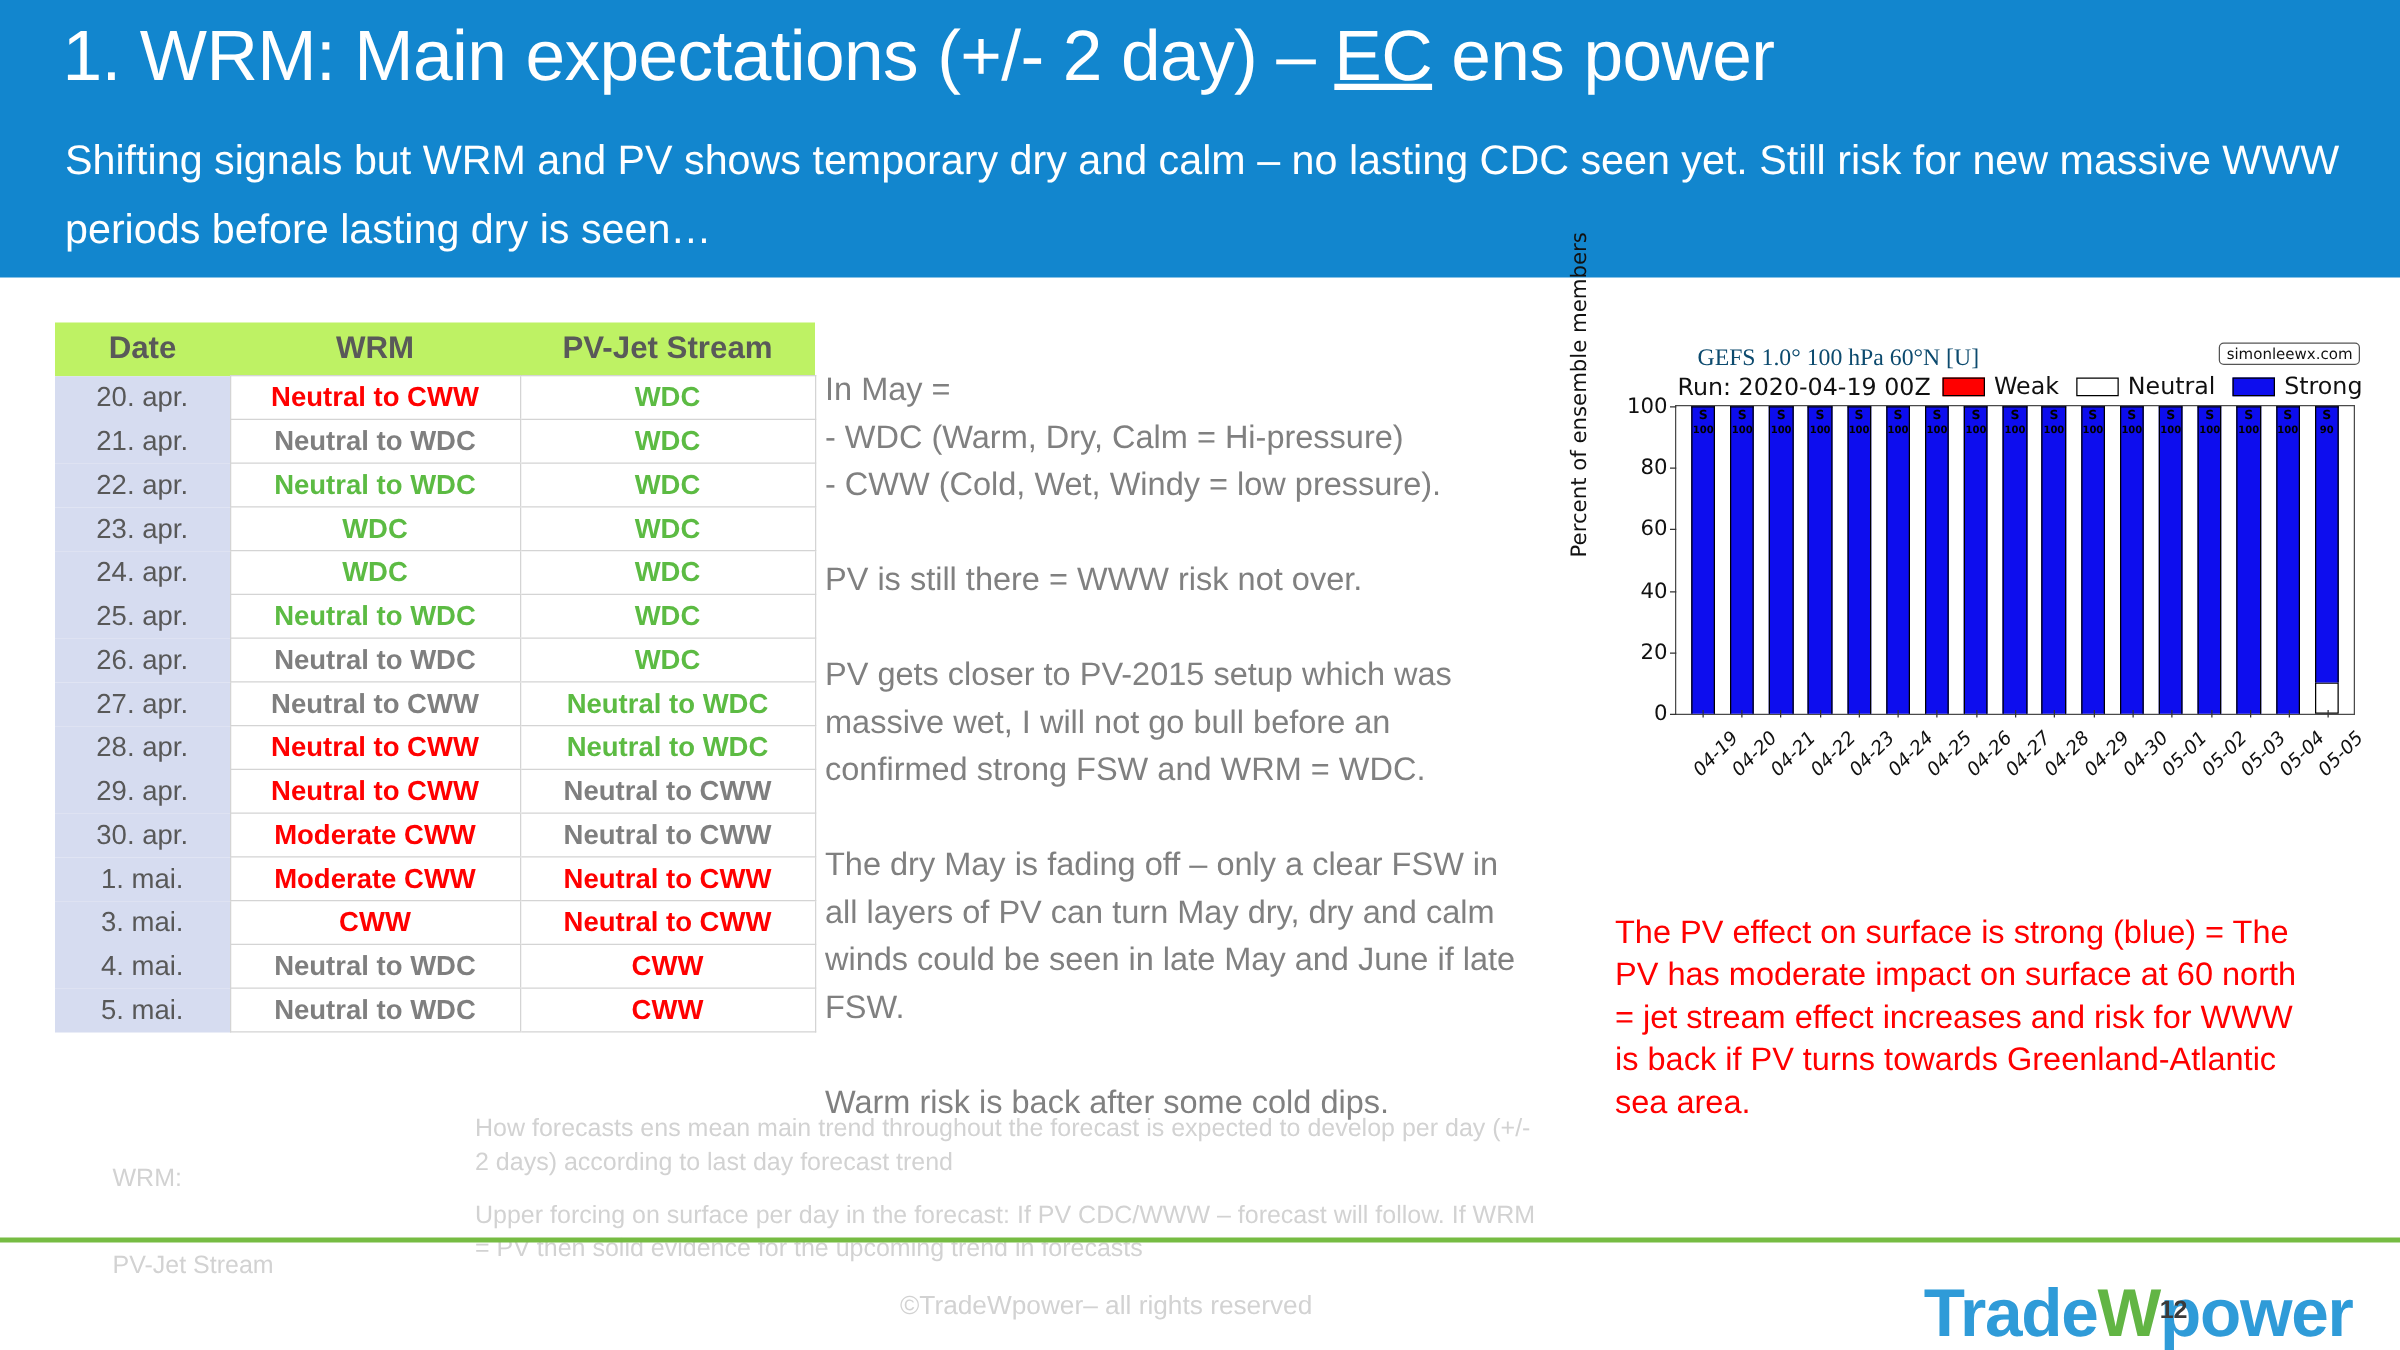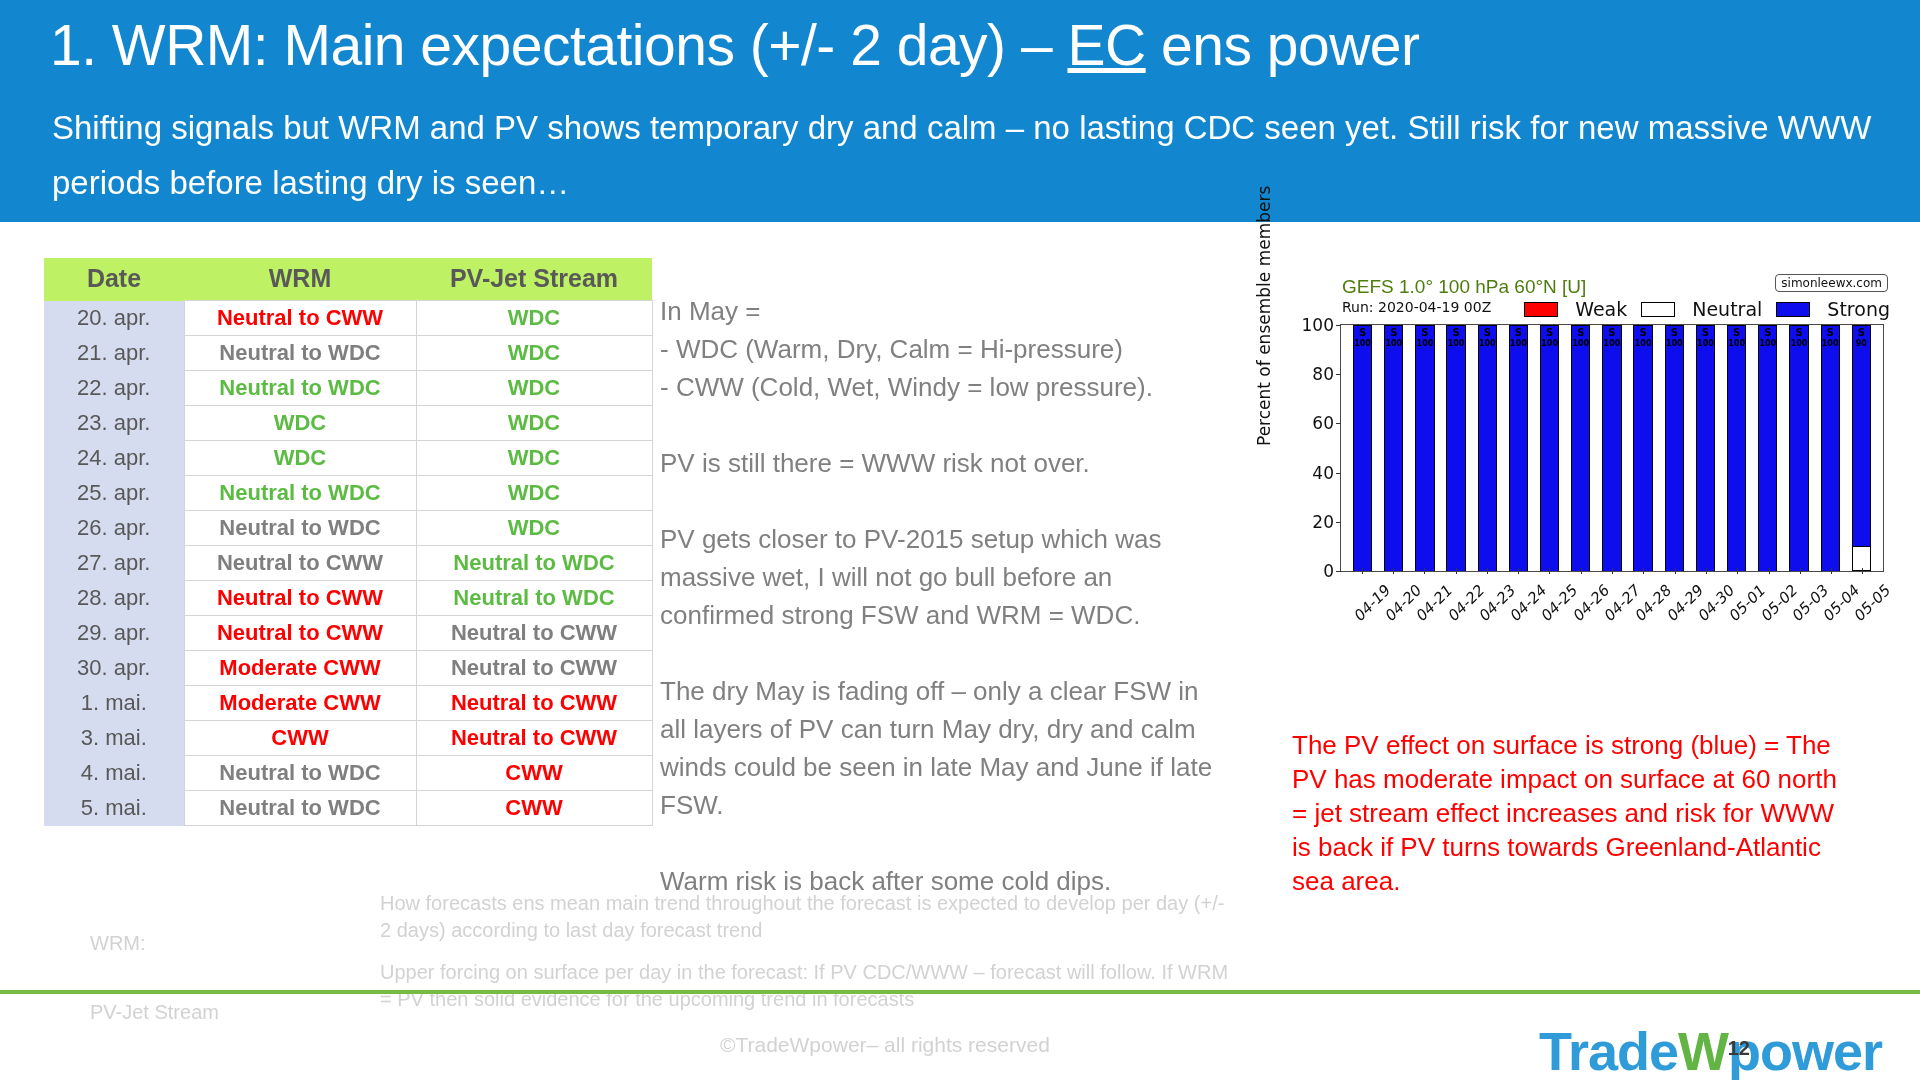--- a/index.html
+++ b/index.html
@@ -56,41 +56,41 @@
     position: absolute; left: 660px; top: 292px; width: 560px;
     font-size: 26px; line-height: 38px; color: #808080; white-space: pre-wrap;
   }
 
   
   #chart {
     position: absolute; left: 1272px; top: 276px; width: 620px; height: 390px;
     background: #ffffff;
   }
   #chart-title {
-    position: absolute; left: 70px; top: 0px;
-    font-size: 19px; color: #4d7c0f; white-space: nowrap;
-    font-family: Liberation Sans, sans-serif;
+    position: absolute; left: 86px; top: 0px;
+    font-size: 19px; color: #0c4a6e; white-space: nowrap;
+    font-family: Liberation Serif, serif;
   }
   #chart-run {
     position: absolute; left: 70px; top: 23px;
-    font-size: 14px; color: #111; white-space: nowrap;
+    font-size: 19px; color: #111; white-space: nowrap;
     font-family: "DejaVu Sans", sans-serif;
   }
   #watermark {
     position: absolute; right: 4px; top: -2px;
     font-size: 12px; color: #111; padding: 1px 5px;
     border: 1px solid #555; border-radius: 4px; background: #fff;
     font-family: "DejaVu Sans", sans-serif;
   }
   #legend {
     position: absolute; right: 2px; top: 22px;
     display: flex; align-items: center; gap: 14px;
     font-size: 19px; color: #111; font-family: "DejaVu Sans", sans-serif;
   }
-  #legend .li { display: flex; align-items: center; gap: 17px; }
+  #legend .li { display: flex; align-items: center; gap: 7px; }
   #legend .sw { width: 34px; height: 15px; border: 1px solid #000; display: inline-block; }
 
   #plot {
     position: absolute; left: 68px; top: 48px; right: 8px; height: 248px;
     border: 1px solid #4a4a4a; background: #fff;
   }
   #bars { position: absolute; inset: 0; display: flex; align-items: flex-end; padding: 0 6px; }
   .barcell { flex: 1 1 0; height: 100%; position: relative; display: flex; justify-content: center; }
   .bar { position: relative; width: 62%; height: 100%; display: flex; flex-direction: column; justify-content: flex-end; }
   .seg-strong { background: #0D0DEE; border: 1px solid #000; border-bottom: none; position: relative; }

